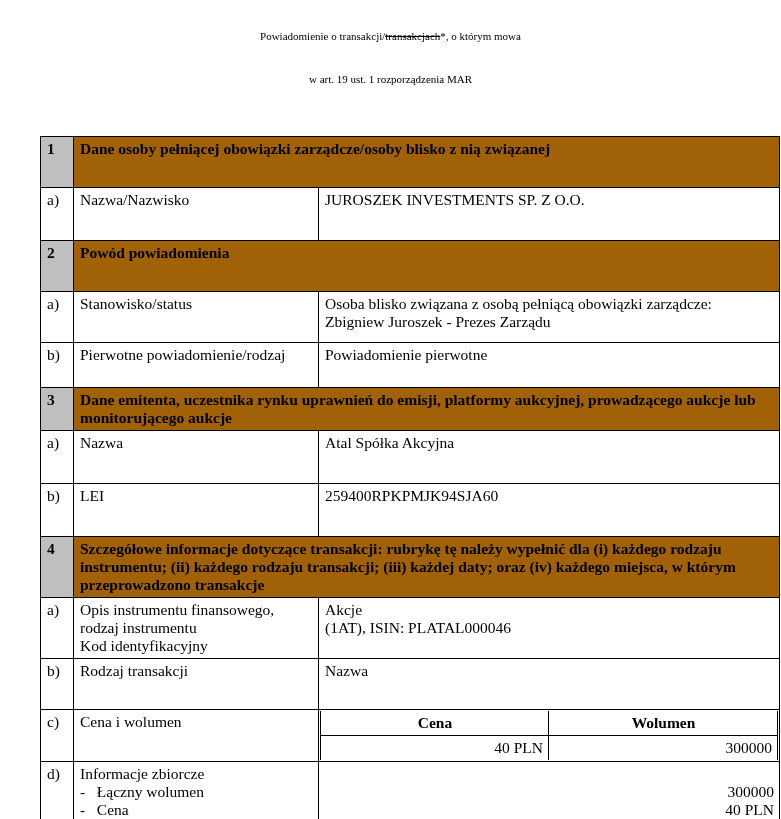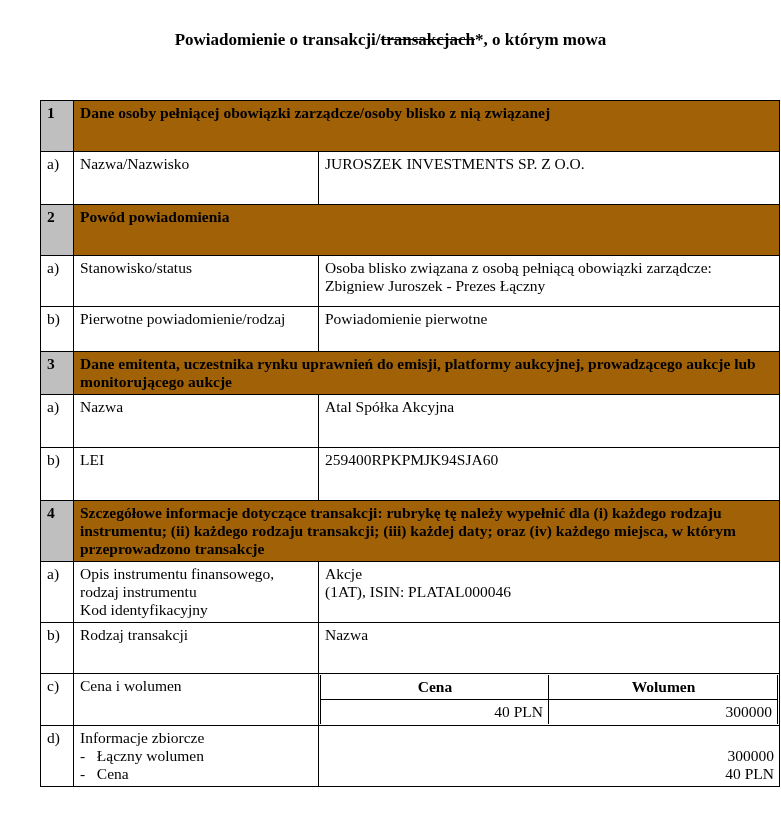--- a/index.html
+++ b/index.html
@@ -19,22 +19,22 @@
     width: 781px;
     height: 819px;
     background: #ffffff;
     box-sizing: border-box;
   }
   .title-block {
     padding-top: 30px;
     text-align: center;
   }
   .title-line {
-    font-size: 17px;
-    font-weight: bold;
+    font-size: 11px;
+    font-weight: normal;
     line-height: 1.2;
     letter-spacing: 0px;
   }
   .title-line-1 { margin-bottom: 30px; }
   .strike { text-decoration: line-through; }
 
   table.doc {
     border-collapse: collapse;
     table-layout: fixed;
     width: 701px;
@@ -110,20 +110,21 @@
   }
   .agg-vals .spacer { visibility: hidden; }
 </style>
 </head>
 <body>
 
 <div class="page">
 
   <div class="title-block">
     <div class="title-line title-line-1"><span>Powiadomienie o transakcji/</span><span class="strike">transakcjach</span><span>*, o którym mowa</span></div>
+    <div class="title-line title-line-2">w art. 19 ust. 1 rozporządzenia MAR</div>
   </div>
 
   <table class="doc">
     <colgroup>
       <col class="col-idx">
       <col class="col-label">
       <col class="col-val">
     </colgroup>
     <tbody>
 
@@ -139,21 +140,21 @@
 
       <tr class="section h-row">
         <td class="col-idx">2</td>
         <td colspan="2">Powód powiadomienia</td>
       </tr>
       <tr>
         <td class="col-idx r-2a">a)</td>
         <td class="col-label">Stanowisko/status</td>
         <td class="col-val">
           <div>Osoba blisko związana z osobą pełniącą obowiązki zarządcze:</div>
-          <div>Zbigniew Juroszek - Prezes Łączny</div>
+          <div>Zbigniew Juroszek - Prezes Zarządu</div>
         </td>
       </tr>
       <tr>
         <td class="col-idx r-2b">b)</td>
         <td class="col-label">Pierwotne powiadomienie/rodzaj</td>
         <td class="col-val">Powiadomienie pierwotne</td>
       </tr>
 
       <tr class="section">
         <td class="col-idx">3</td>

